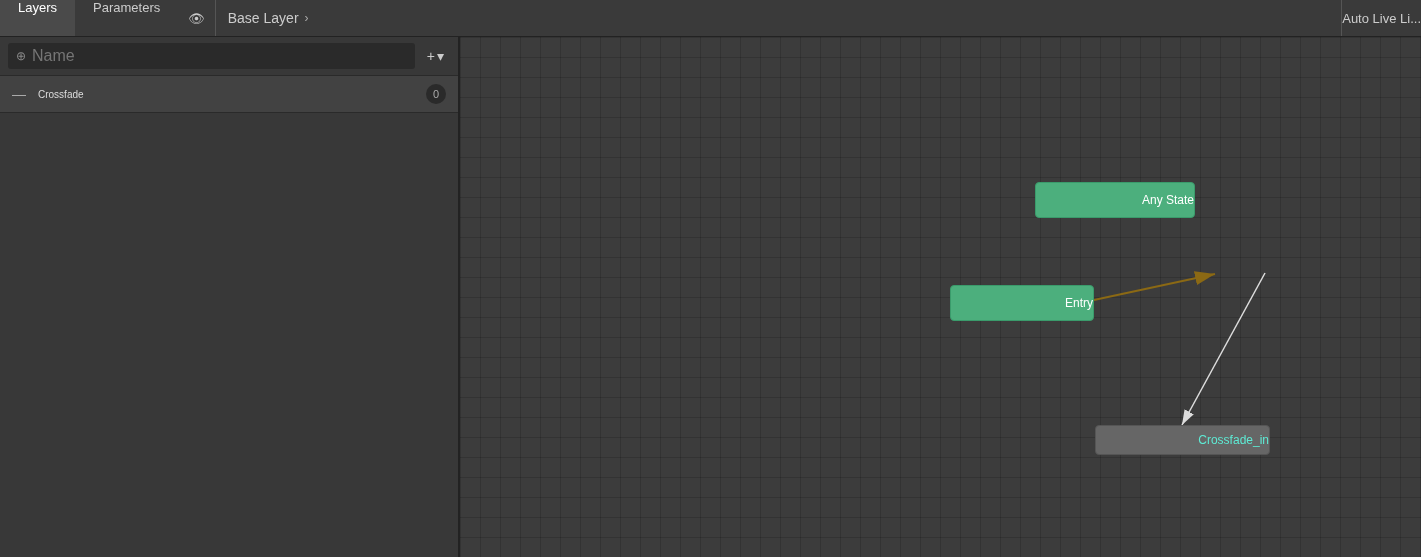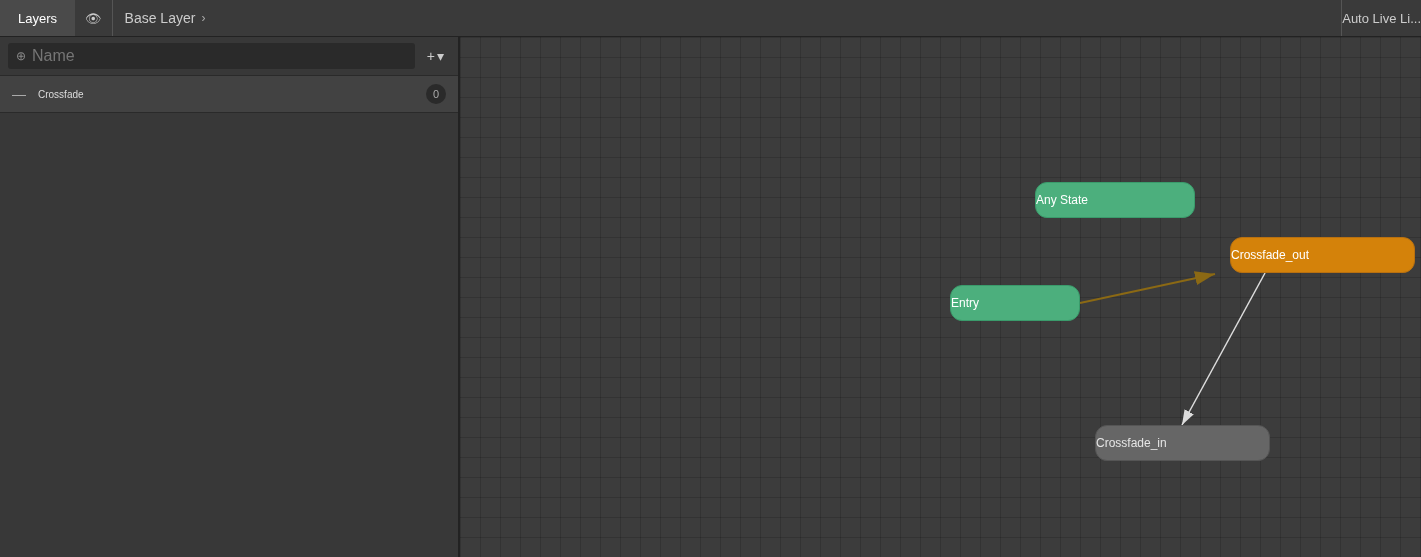--- a/index.html
+++ b/index.html
@@ -21,21 +21,21 @@
       align-items: stretch;
       height: 37px;
       background: #3a3a3a;
       border-bottom: 1px solid #222;
       flex-shrink: 0;
     }
 
     .tab {
       padding: 0 18px;
       display: flex;
-      align-items: center;
+      align-items: flex-start;
       cursor: pointer;
       color: #ccc;
       font-size: 13px;
       background: #3a3a3a;
     }
 
     .tab.active {
       background: #4a4a4a;
       color: #fff;
     }
@@ -181,65 +181,65 @@
       overflow: hidden;
       background-image:
         linear-gradient(rgba(0,0,0,0.15) 1px, transparent 1px),
         linear-gradient(90deg, rgba(0,0,0,0.15) 1px, transparent 1px);
       background-size: 20px 20px;
     }
 
     
     .state-node {
       position: absolute;
-      border-radius: 12px;
-      display: flex;
-      align-items: center;
-      justify-content: flex-start;
+      border-radius: 4px;
+      display: flex;
+      align-items: center;
+      justify-content: flex-end;
       font-size: 12px;
       font-weight: normal;
       cursor: pointer;
       user-select: none;
     }
 
     .node-any-state {
       background: #4caf7d;
       color: #fff;
       width: 160px;
       height: 36px;
       top: 145px;
       left: 575px;
       border: 1px solid #3a9b6b;
     }
 
     .node-entry {
       background: #4caf7d;
       color: #fff;
-      width: 130px;
+      width: 144px;
       height: 36px;
       top: 248px;
       left: 490px;
       border: 1px solid #3a9b6b;
     }
 
     .node-crossfade-out {
       background: #d4820a;
       color: #fff;
       width: 185px;
       height: 36px;
       top: 200px;
       left: 770px;
       border: 1px solid #b87010;
     }
 
     .node-crossfade-in {
       background: #666;
-      color: #e5e5e5;
+      color: #5eead4;
       width: 175px;
-      height: 36px;
+      height: 30px;
       top: 388px;
       left: 635px;
       border: 1px solid #555;
     }
 
     
     .arrows-svg {
       position: absolute;
       top: 0;
       left: 0;
@@ -248,20 +248,23 @@
       pointer-events: none;
     }
 
   </style>
 </head>
 <body>
 
 <div class="top-bar">
   <div class="tab active">
     <span>Layers</span>
+  </div>
+  <div class="tab">
+    <span>Parameters</span>
   </div>
   <div class="eye-icon-container">
     <span>👁</span>
   </div>
   <div class="breadcrumb-area">
     <span class="breadcrumb-text">Base Layer</span>
     <span class="breadcrumb-arrow">›</span>
   </div>
   <div class="auto-live-link">
     <span>Auto Live Li...</span>
@@ -311,22 +314,19 @@
     </svg>
 
     <div class="state-node node-any-state">
       <span>Any State</span>
     </div>
 
     <div class="state-node node-entry">
       <span>Entry</span>
     </div>
 
-    <div class="state-node node-crossfade-out">
-      <span>Crossfade_out</span>
-    </div>
 
     <div class="state-node node-crossfade-in">
       <span>Crossfade_in</span>
     </div>
 
   </div>
 </div>
 
 </body></html>

